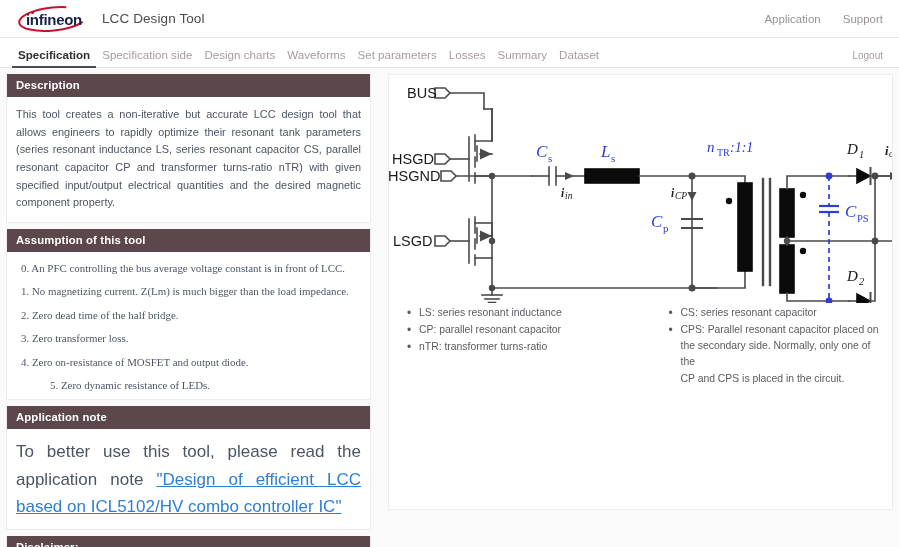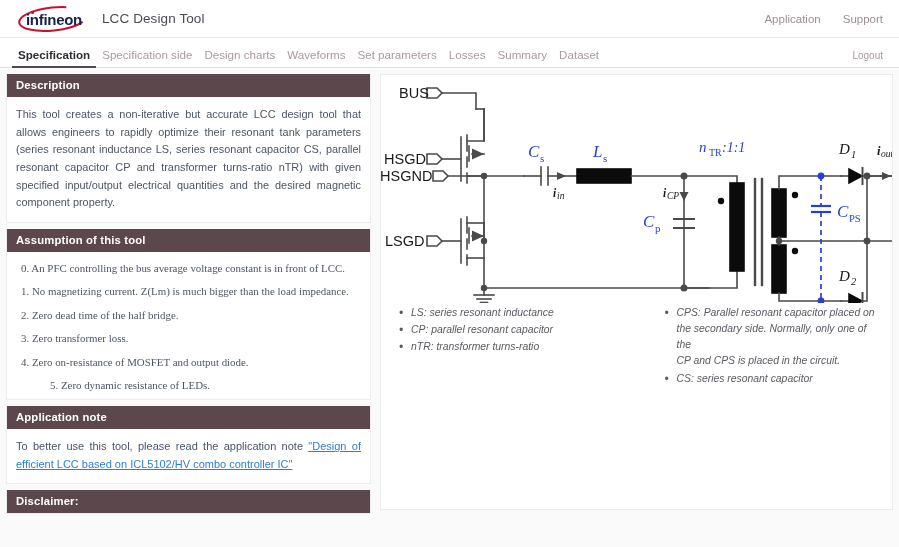--- a/index.html
+++ b/index.html
@@ -75,21 +75,21 @@
     color: #a79a9e;
     padding: 0 2px 6px 6px;
     cursor: pointer;
     text-align: center;
   }
 
   
   .main {
     display: flex;
     padding: 6px 6px 0 6px;
-    gap: 9px;
+    gap: 17px;
     height: calc(547px - 50px - 30px);
   }
 
   
   .leftcol {
     width: 365px;
     flex: 0 0 365px;
   }
   .panel {
     background: #ffffff;
@@ -115,21 +115,21 @@
   .assume-body {
     padding: 10px 9px 8px 14px;
     font-size: 10.9px;
     color: #4c5564;
     font-family: Liberation Serif, serif;
   }
   .assume-body .row { margin-bottom: 11.5px; }
   .assume-body .row:last-child { margin-bottom: 0; padding-left: 29px; }
   .appnote-body {
     padding: 9px 9px 9px 9px;
-    font-size: 11px;
+    font-size: 17px;
     line-height: 1.6;
     color: #4c5564;
     text-align: justify;
   }
   .applink {
     color: #2d7fd2;
     text-decoration: underline;
     cursor: pointer;
   }
 
@@ -157,21 +157,20 @@
   .legend-col { width: 50%; }
   .legend-col.right { padding-left: 24px; }
   .legend ul { list-style: none; }
   .legend li {
     font-size: 10.4px;
     color: #5a5a62;
     line-height: 1.55;
     position: relative;
     padding-left: 12px;
     margin-bottom: 1px;
-    font-style: italic;
   }
   .legend li::before {
     content: "\2022";
     position: absolute;
     left: 0; top: -1px;
     font-size: 12px;
     color: #5a5a62;
   }
   .legend li .cont { display: block; padding-left: 0; }
 </style>
@@ -427,24 +426,24 @@
     <div class="legend">
       <div class="legend-col">
         <ul>
           <li>LS: series resonant inductance</li>
           <li>CP: parallel resonant capacitor</li>
           <li>nTR: transformer turns-ratio</li>
         </ul>
       </div>
       <div class="legend-col right">
         <ul>
+          <li>CS: series resonant capacitor</li>
           <li>
             <span>CPS: Parallel resonant capacitor placed on</span>
             <span class="cont">the secondary side. Normally, only one of the</span>
             <span class="cont">CP and CPS is placed in the circuit.</span>
           </li>
-          <li>CS: series resonant capacitor</li>
         </ul>
       </div>
     </div>
 
   </div>
 </div>
 
 </body></html>

